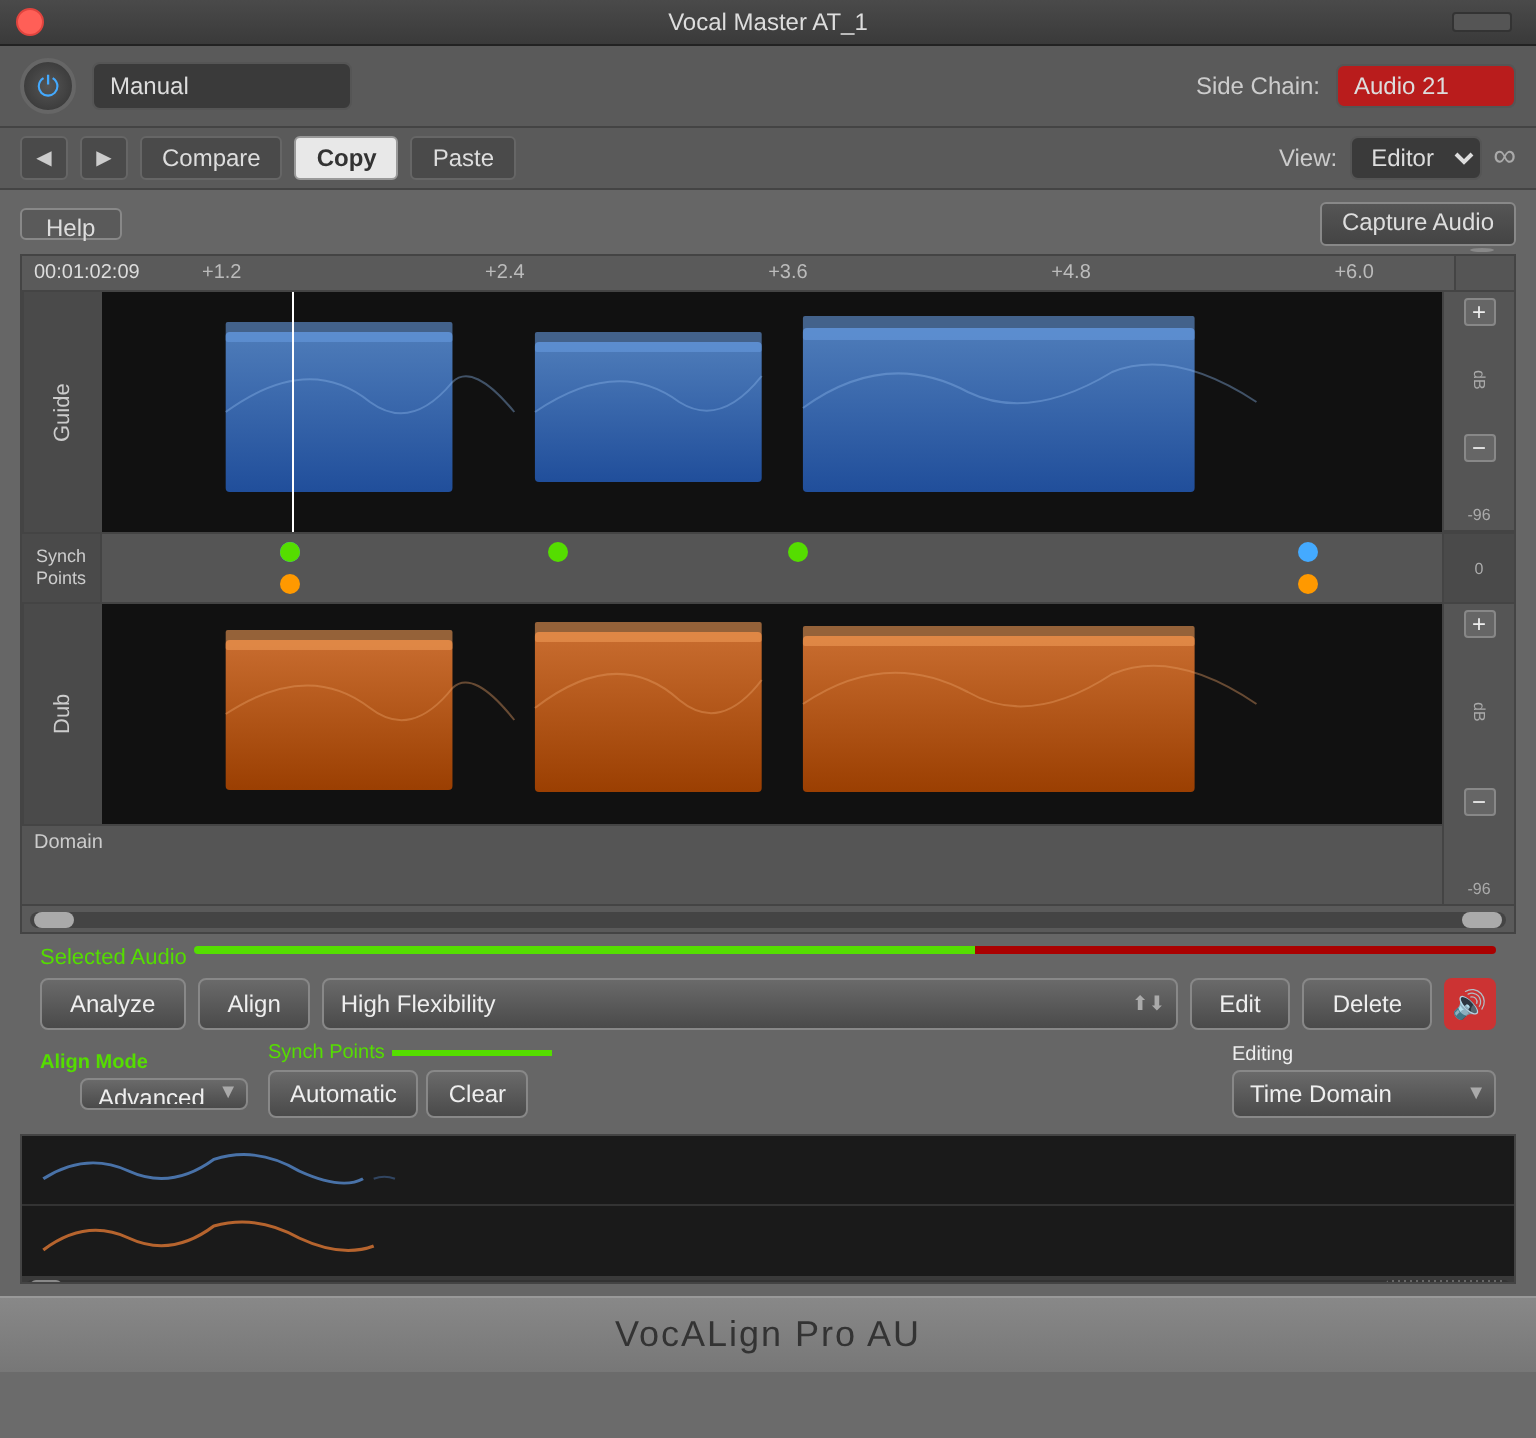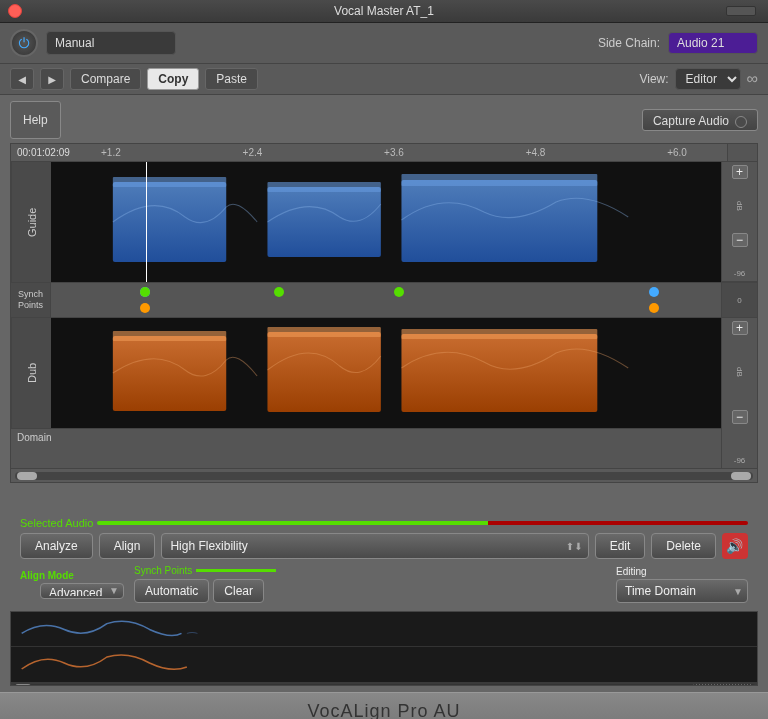--- a/index.html
+++ b/index.html
@@ -77,21 +77,21 @@
       height: 24px;
       width: 130px;
       cursor: pointer;
     }
     .side-chain-label {
       margin-left: auto;
       color: #ccc;
       font-size: 12px;
     }
     .audio-select {
-      background: #4c1d95;
+      background: #b91c1c;
       border: 1px solid #555;
       border-radius: 4px;
       color: #ddd;
       padding: 2px 20px 2px 8px;
       font-size: 12px;
       appearance: none;
       height: 22px;
       width: 90px;
       cursor: pointer;
     }
@@ -162,32 +162,32 @@
       margin-bottom: 4px;
     }
     .help-btn {
       background: #5a5a5a;
       border: 1px solid #888;
       border-radius: 3px;
       color: #ddd;
       padding: 2px 12px;
       font-size: 12px;
       cursor: pointer;
-      height: 38px;
+      height: 16px;
     }
     .capture-btn {
       background: linear-gradient(to bottom, #555, #444);
       border: 1px solid #888;
       border-radius: 3px;
       color: #ddd;
       padding: 2px 10px;
       font-size: 12px;
       cursor: pointer;
       height: 22px;
-      display: flex; align-items: flex-end; gap: 6px;
+      display: flex; align-items: flex-end; gap: 6px; flex-direction: column;
     }
     .capture-dot {
       width: 12px; height: 12px;
       background: #4a4a4a;
       border-radius: 50%;
       border: 1px solid #888;
     }
 
     
     .waveform-area {
@@ -349,24 +349,23 @@
       border-radius: 4px;
     }
 
     
     .controls-area {
       background: #666;
       padding: 4px 10px;
     }
     .selected-audio-row {
       display: flex;
-      align-items: center;
+      align-items: flex-start;
       gap: 4px;
       margin-bottom: 4px;
-      margin-top: 28px;
     }
     .selected-audio-label {
       color: #5d0;
       font-size: 11px;
       white-space: nowrap;
     }
     .selected-audio-bar {
       flex: 1;
       height: 4px;
       background: linear-gradient(to right, #5d0, #5d0 60%, #a00 60%);

